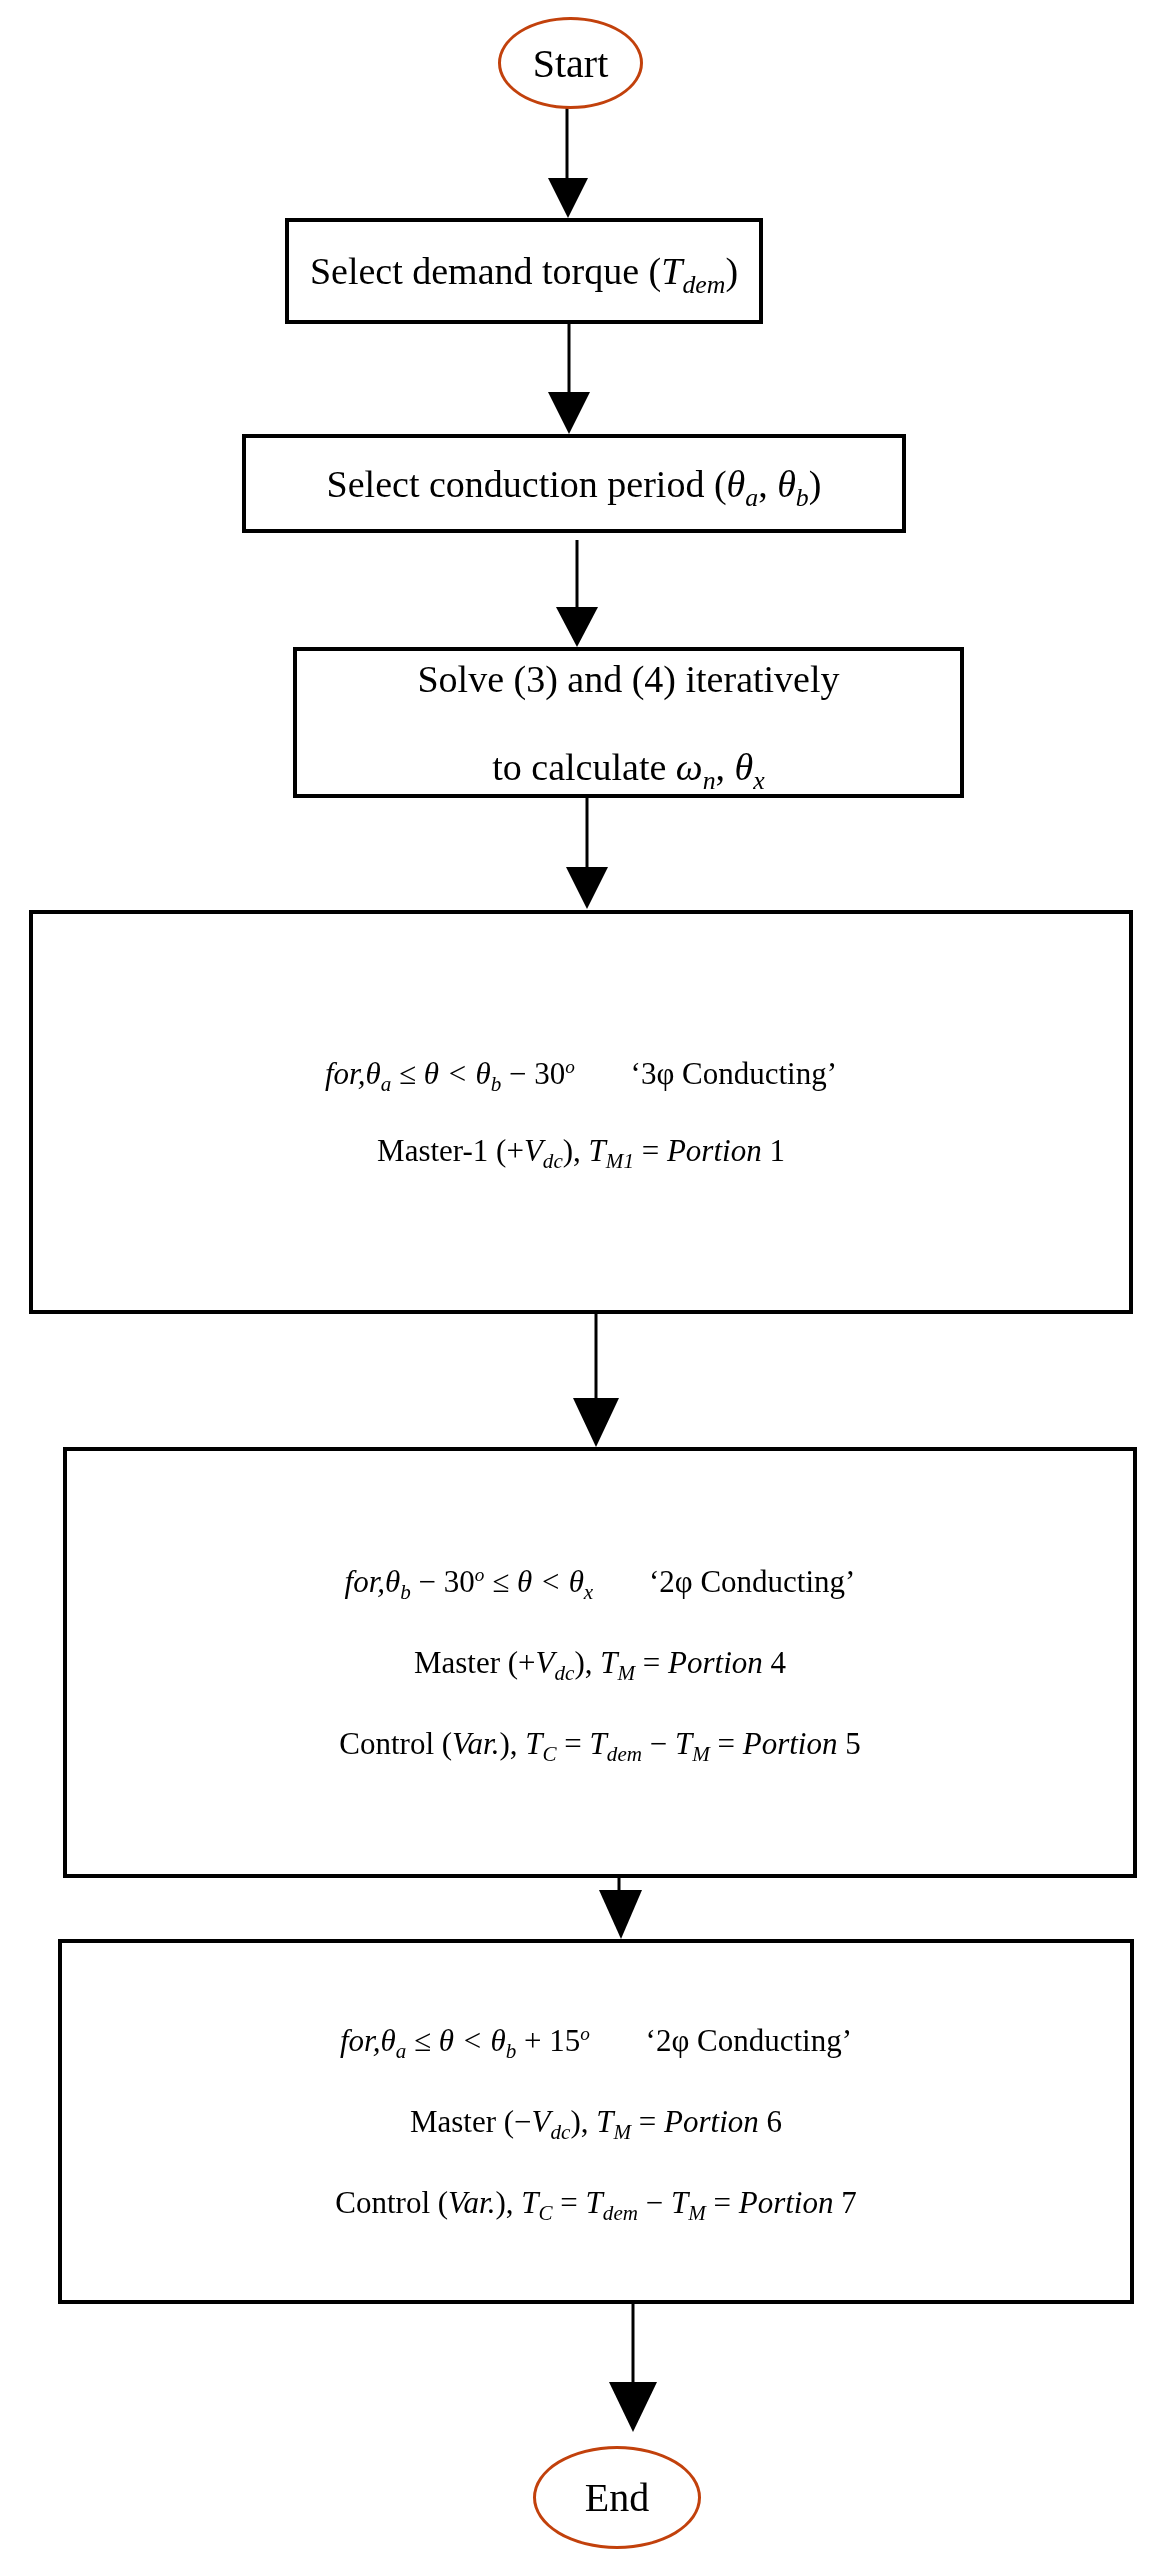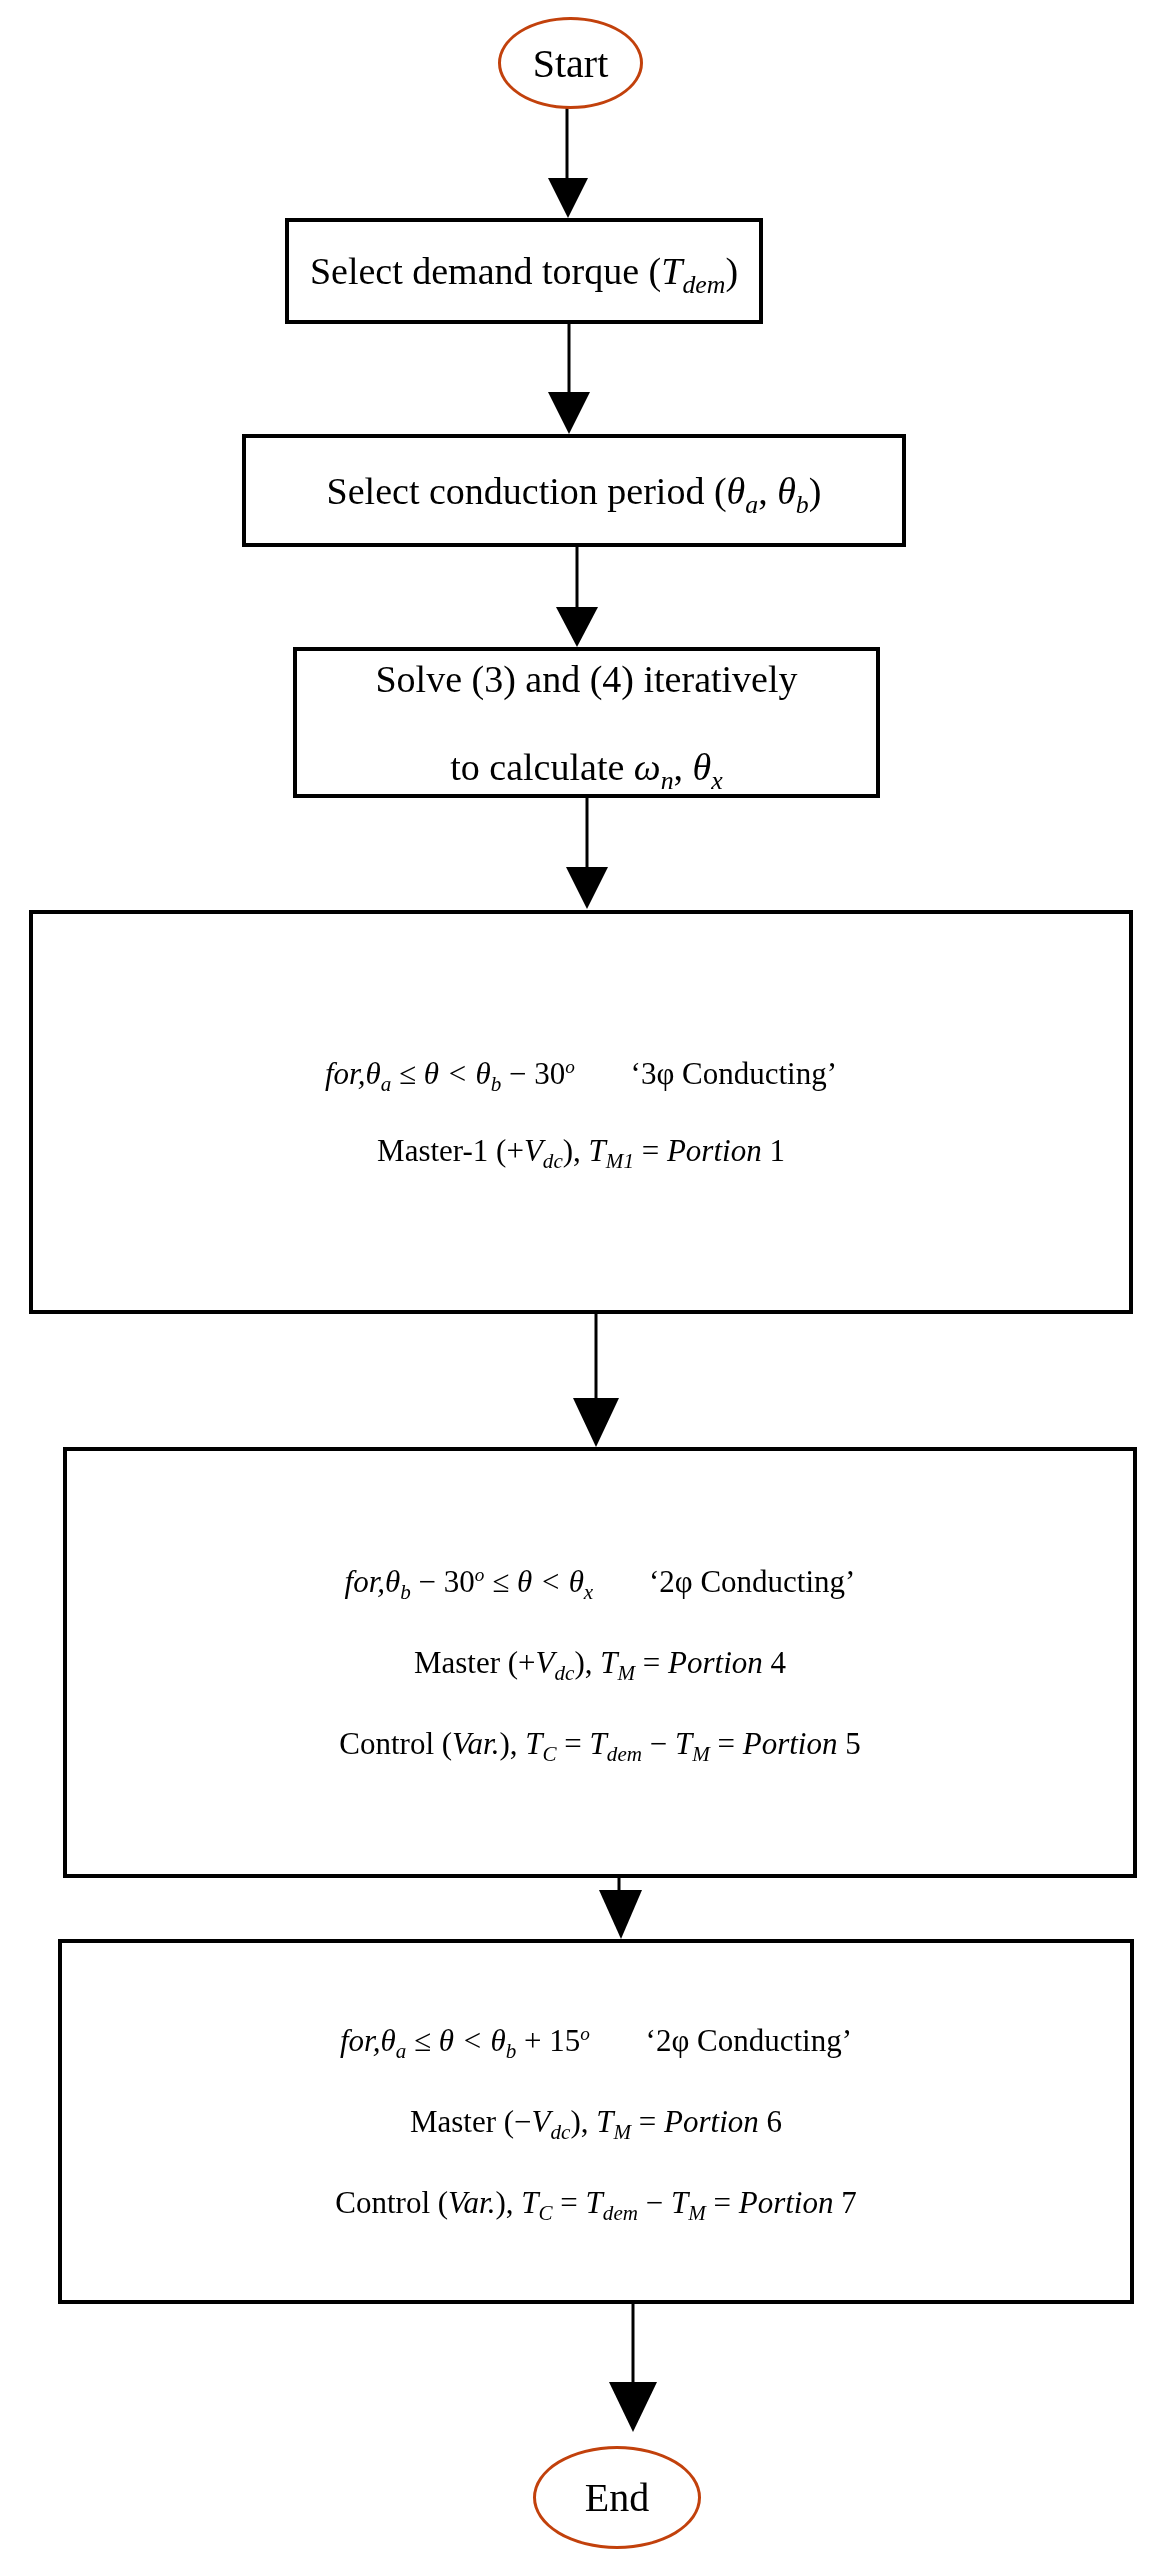--- a/index.html
+++ b/index.html
@@ -62,28 +62,28 @@
   <span>Start</span>
 </div>
 
 <div class="box small" style="left:285px; top:218px; width:478px; height:106px;">
   <div class="line">
     <span>Select demand torque</span>
     <span>(</span><i class="m">T</i><sub>dem</sub><span>)</span>
   </div>
 </div>
 
-<div class="box small" style="left:242px; top:434px; width:664px; height:113px;">
+<div class="box small" style="left:242px; top:434px; width:664px; height:99px;">
   <div class="line">
     <span>Select conduction period</span>
     <span>(</span><i class="m">θ</i><sub>a</sub><span>, </span><i class="m">θ</i><sub>b</sub><span>)</span>
   </div>
 </div>
 
-<div class="box small two" style="left:293px; top:647px; width:587px; height:151px;gap:40px;">
+<div class="box small two" style="left:293px; top:647px; width:671px; height:151px;gap:40px;">
   <div class="line">Solve (3) and (4) iteratively</div>
   <div class="line">
     <span>to calculate</span>
     <i class="m">ω</i><sub>n</sub><span>, </span><i class="m">θ</i><sub>x</sub>
   </div>
 </div>
 
 <div class="box big box4" style="left:29px; top:910px; width:1104px; height:404px;">
   <div class="line">
     <i class="m">for,</i><i class="m">θ</i><sub>a</sub><i class="m"> ≤ θ &lt; </i><i class="m">θ</i><sub>b</sub><span> − 30</span><sup>o</sup>

